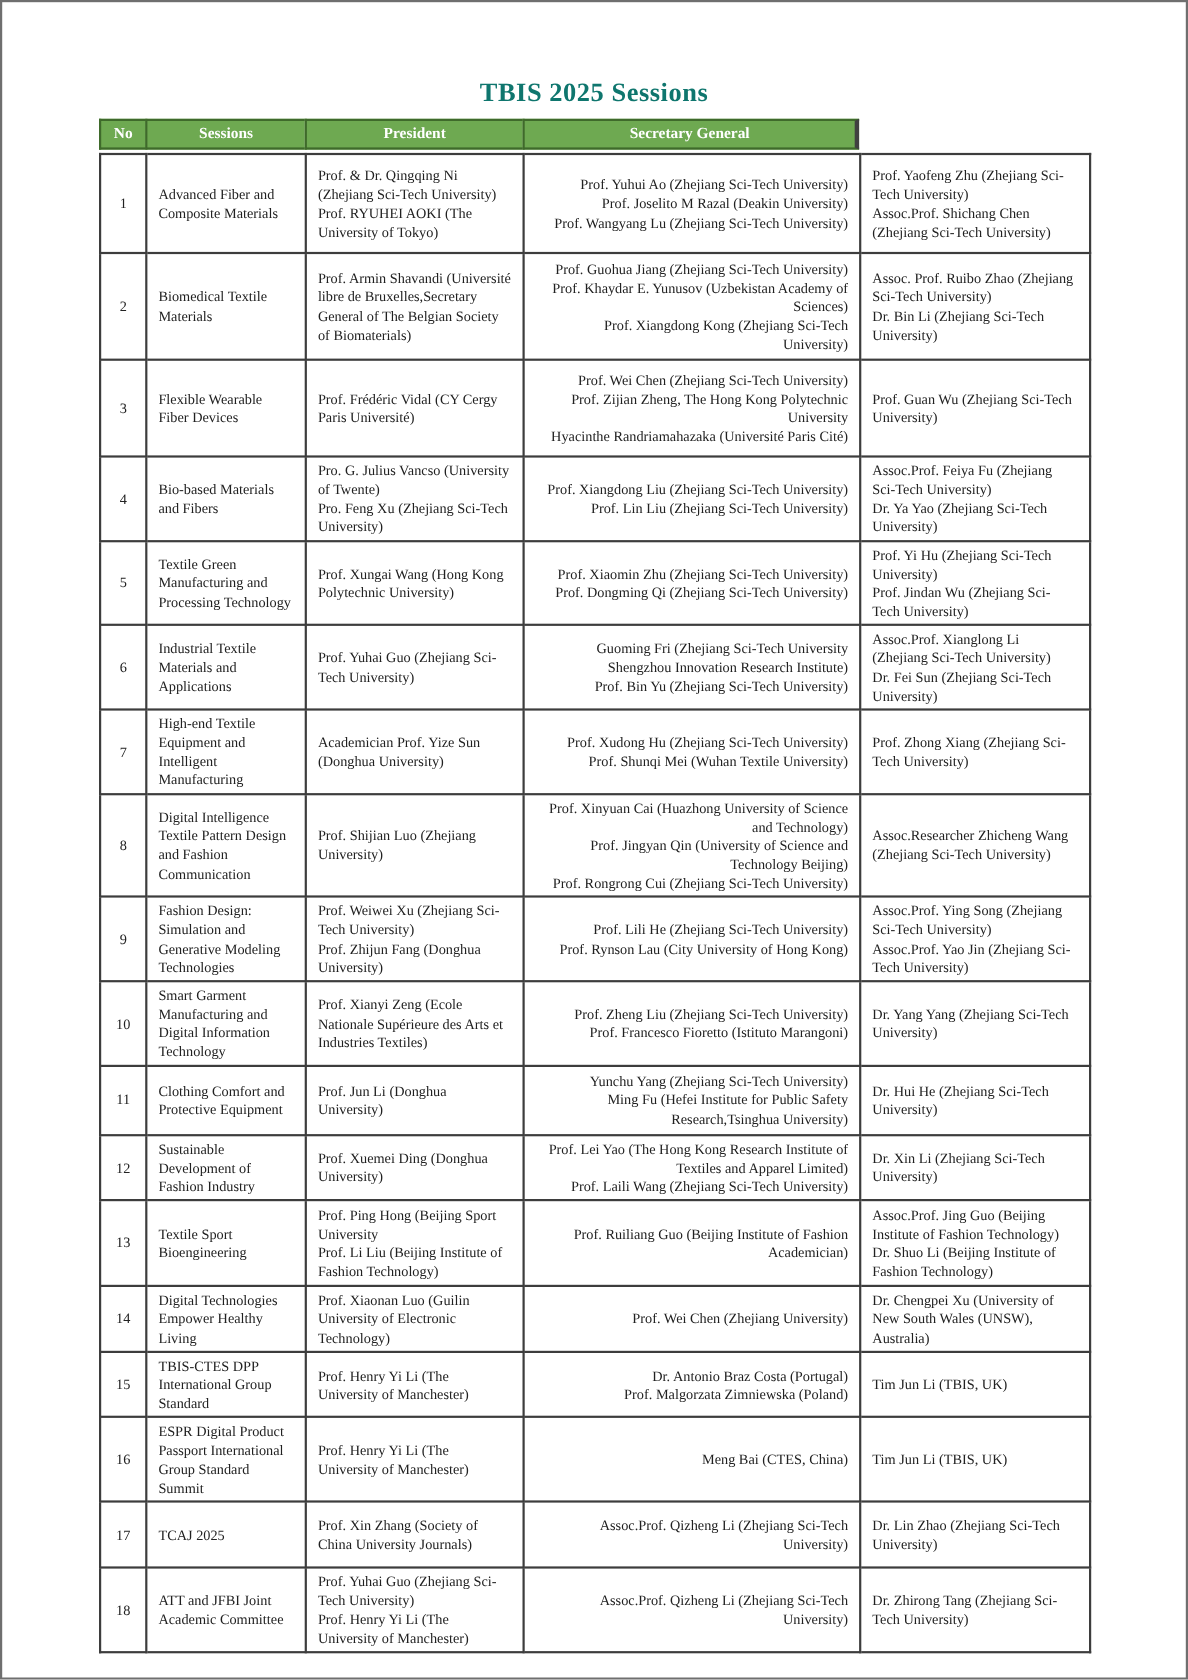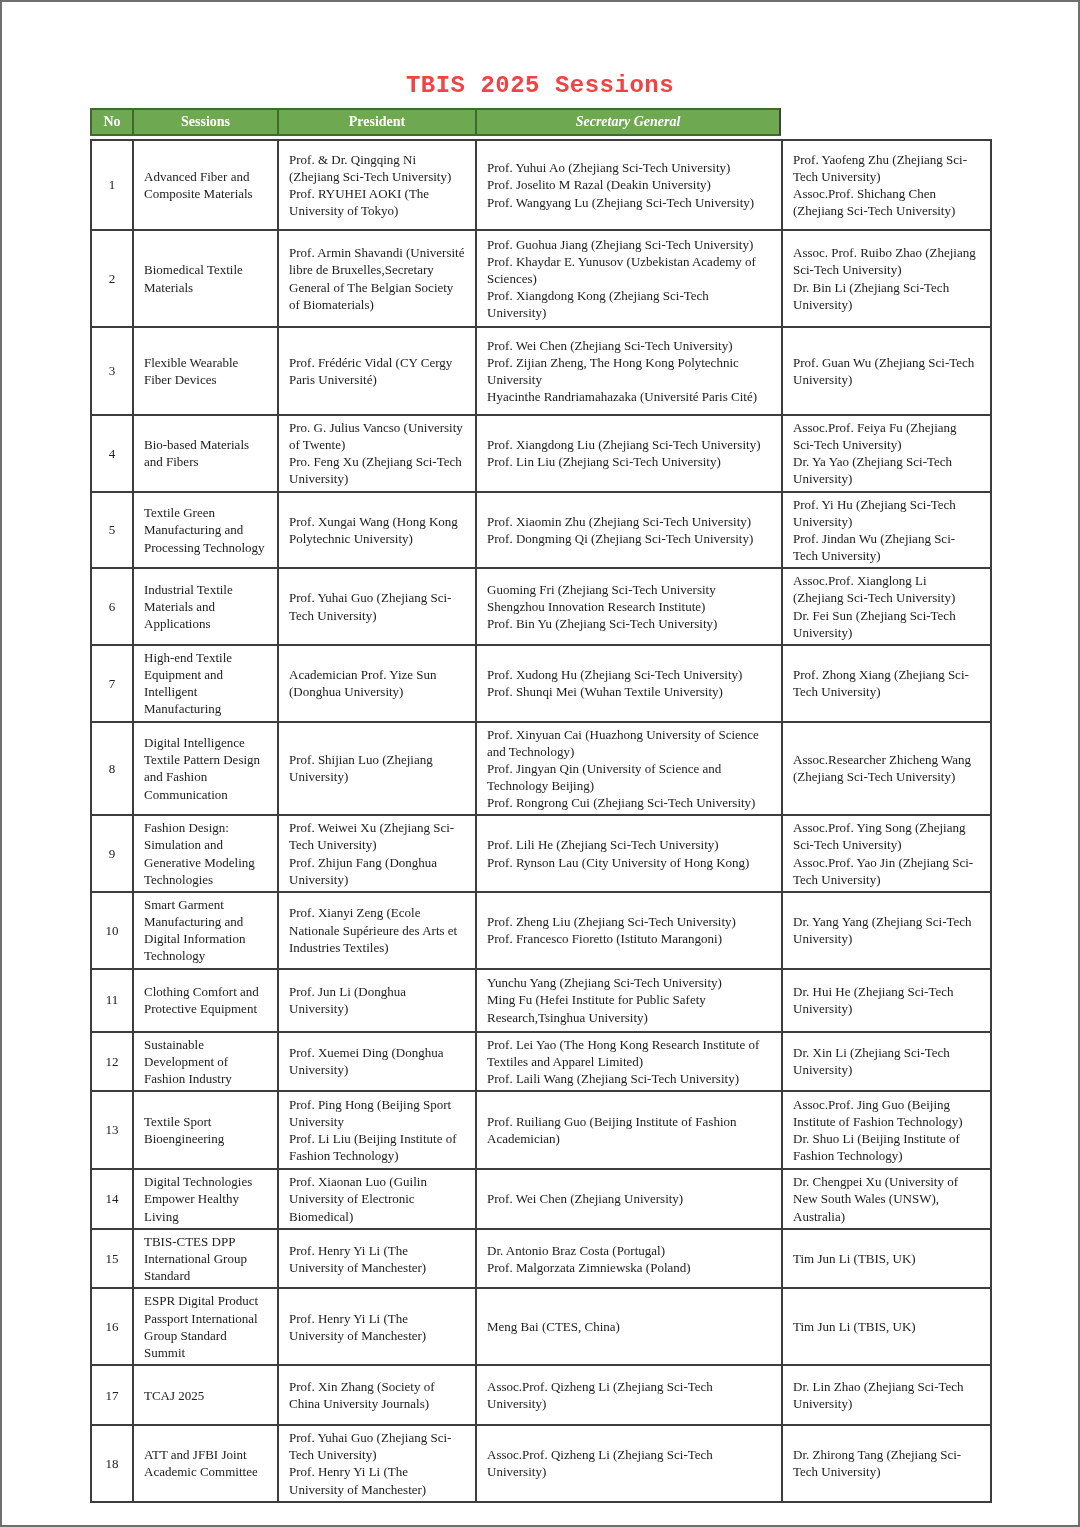--- a/index.html
+++ b/index.html
@@ -12,23 +12,22 @@
     font-family:"Liberation Serif","DejaVu Serif",serif;
     color:#212121;
     overflow:hidden;
   }
   .page-title{
     position:absolute;
     top:70px;left:0;right:0;
     text-align:center;
     font-size:24px;
     font-weight:bold;
-    color:#ef4444;
+    color:#0f766e;
     letter-spacing:0.5px;
-    font-family:Liberation Mono, monospace;
   }
   .table-wrap{
     position:absolute;
     left:88px;top:106px;
     width:1041px;
   }
   
   .header-row{
     display:grid;
     grid-template-columns:42px 145px 198px 306px 209px;
@@ -39,39 +38,39 @@
     background:#6ea951;
     border:2px solid #3f6a2b;
     border-right:none;
     box-sizing:border-box;
     height:28px;
     display:flex;align-items:center;justify-content:center;
     color:#ffffff;
     font-weight:bold;
     font-size:14px;
   }
-  .header-cell:last-child{border-right:2px solid #404040;font-style:italic;}
+  .header-cell:last-child{border-right:4px solid #404040;}
   table.sessions{
     table-layout:fixed;
     border-collapse:collapse;
     width:900px;
   }
   table.sessions td{
     border:2px solid #3d3d3d;
     box-sizing:border-box;
     vertical-align:middle;
     font-size:13px;
     line-height:1.32;
     padding:3px 10px;
     overflow:hidden;
   }
   td.col-no{text-align:center;padding:3px 2px;}
   td.col-session{padding-left:13px;margin-left:36px;}
   td.col-president{padding-left:12px;margin-left:28px;}
-  td.col-vp{padding-left:15px;}
+  td.col-vp{padding-left:15px;text-align:right;}
   td.col-sg{padding-left:12px;}
   .person-entry{margin:0;}
 </style>
 </head>
 <body>
 
 <div class="page">
   <div class="page-title">TBIS 2025 Sessions</div>
 
   <div class="table-wrap">
@@ -284,21 +283,21 @@
             </td>
             <td class="col-sg">
               <div class="person-entry">Assoc.Prof. Jing Guo (Beijing Institute of Fashion Technology)</div>
               <div class="person-entry">Dr. Shuo Li (Beijing Institute of Fashion Technology)</div>
             </td>
           </tr>
           <tr style="height: 60px;">
             <td class="col-no">14</td>
             <td class="col-session">Digital Technologies Empower Healthy Living</td>
             <td class="col-president">
-              <div class="person-entry">Prof. Xiaonan Luo (Guilin University of Electronic Biomedical)</div>
+              <div class="person-entry">Prof. Xiaonan Luo (Guilin University of Electronic Technology)</div>
             </td>
             <td class="col-vp">
               <div class="person-entry">Prof. Wei Chen (Zhejiang University)</div>
             </td>
             <td class="col-sg">
               <div class="person-entry">Dr. Chengpei Xu (University of New South Wales (UNSW), Australia)</div>
             </td>
           </tr>
           <tr style="height: 55px;">
             <td class="col-no">15</td>

